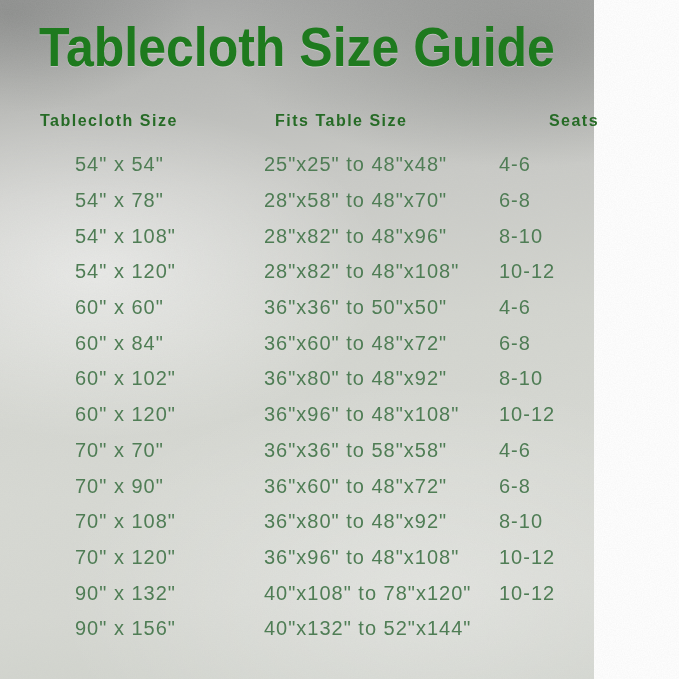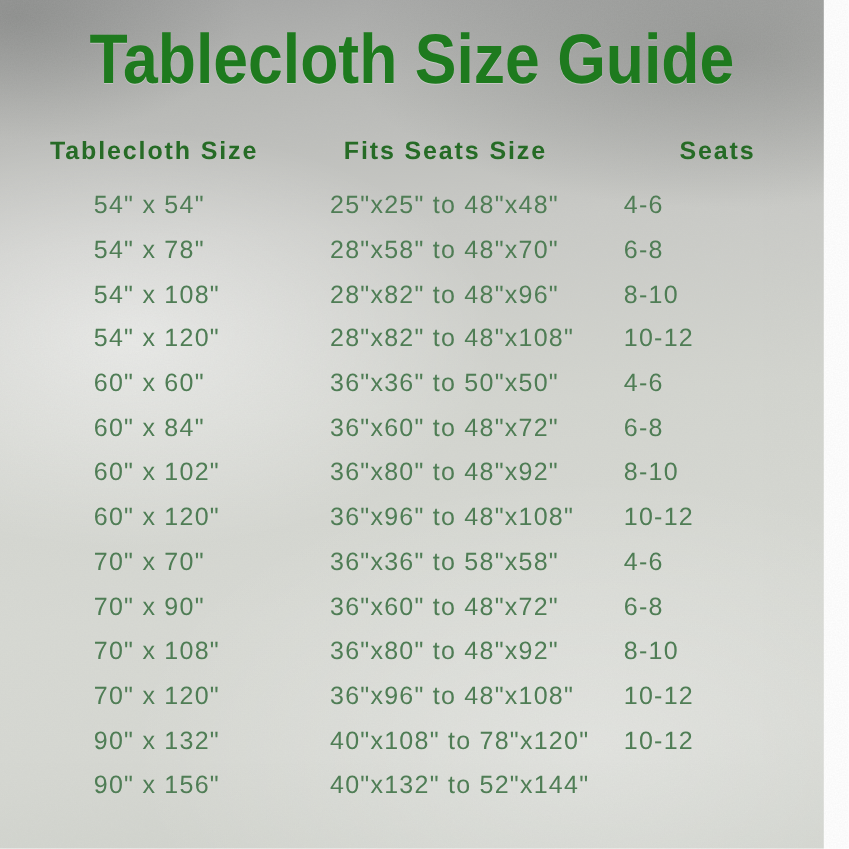--- a/index.html
+++ b/index.html
@@ -5,21 +5,21 @@
   html, body { margin: 0; padding: 0; }
   body {
     width: 679px;
     height: 679px;
     overflow: hidden;
     font-family: "Liberation Sans", sans-serif;
     position: relative;
   }
   .page {
     position: relative;
-    width: 659px;
+    width: 594px;
     height: 679px;
     background:
       radial-gradient(ellipse 420px 240px at 16% 40%, rgba(255,255,255,0.55), rgba(255,255,255,0) 70%),
       radial-gradient(ellipse 520px 300px at 72% 88%, rgba(255,255,255,0.30), rgba(255,255,255,0) 72%),
       radial-gradient(ellipse 430px 180px at 88% 6%, rgba(118,120,118,0.50), rgba(118,120,118,0) 70%),
       radial-gradient(ellipse 260px 140px at 2% 2%, rgba(110,112,110,0.45), rgba(110,112,110,0) 70%),
       linear-gradient(176deg, #a2a3a2 0%, #b7b8b5 12%, #c9cac6 28%, #d3d5cf 48%, #d7d9d3 70%, #d6d8d2 86%, #d0d3cc 100%);
   }
   .texture {
     position: absolute;
@@ -47,21 +47,21 @@
   }
   .headers {
     display: grid;
     grid-template-columns: 235px 224px 150px;
     padding-left: 40px;
     margin-top: 30px;
     height: 26px;
     line-height: 26px;
   }
   .header-cell {
-    font-size: 20px;
+    font-size: 16px;
     font-weight: bold;
     letter-spacing: 1.5px;
     color: #266b26;
     white-space: nowrap;
   }
   .header-cell.h2 { text-align: left; }
   .header-cell.h3 { text-align: center; }
   .rows-wrap { margin-top: 13px; }
   .row {
     display: grid;
@@ -89,21 +89,21 @@
       <feColorMatrix in="n" type="matrix" values="0 0 0 0 0.55  0 0 0 0 0.55  0 0 0 0 0.55  0 0 0 0.9 0"></feColorMatrix>
     </filter>
     <rect width="679" height="679" filter="url(#grain)"></rect>
   </svg>
 
   <div class="content">
     <h1 class="title">Tablecloth Size Guide</h1>
 
     <div class="headers">
       <span class="header-cell h1">Tablecloth Size</span>
-      <span class="header-cell h2">Fits Seats Size</span>
+      <span class="header-cell h2">Fits Table Size</span>
       <span class="header-cell h3">Seats</span>
     </div>
 
     <div class="rows-wrap">
         <div class="row">
           <span class="cell c0">54" x 54"</span>
           <span class="cell c1">25"x25" to 48"x48"</span>
           <span class="cell c2">4-6</span>
         </div>
         <div class="row">

